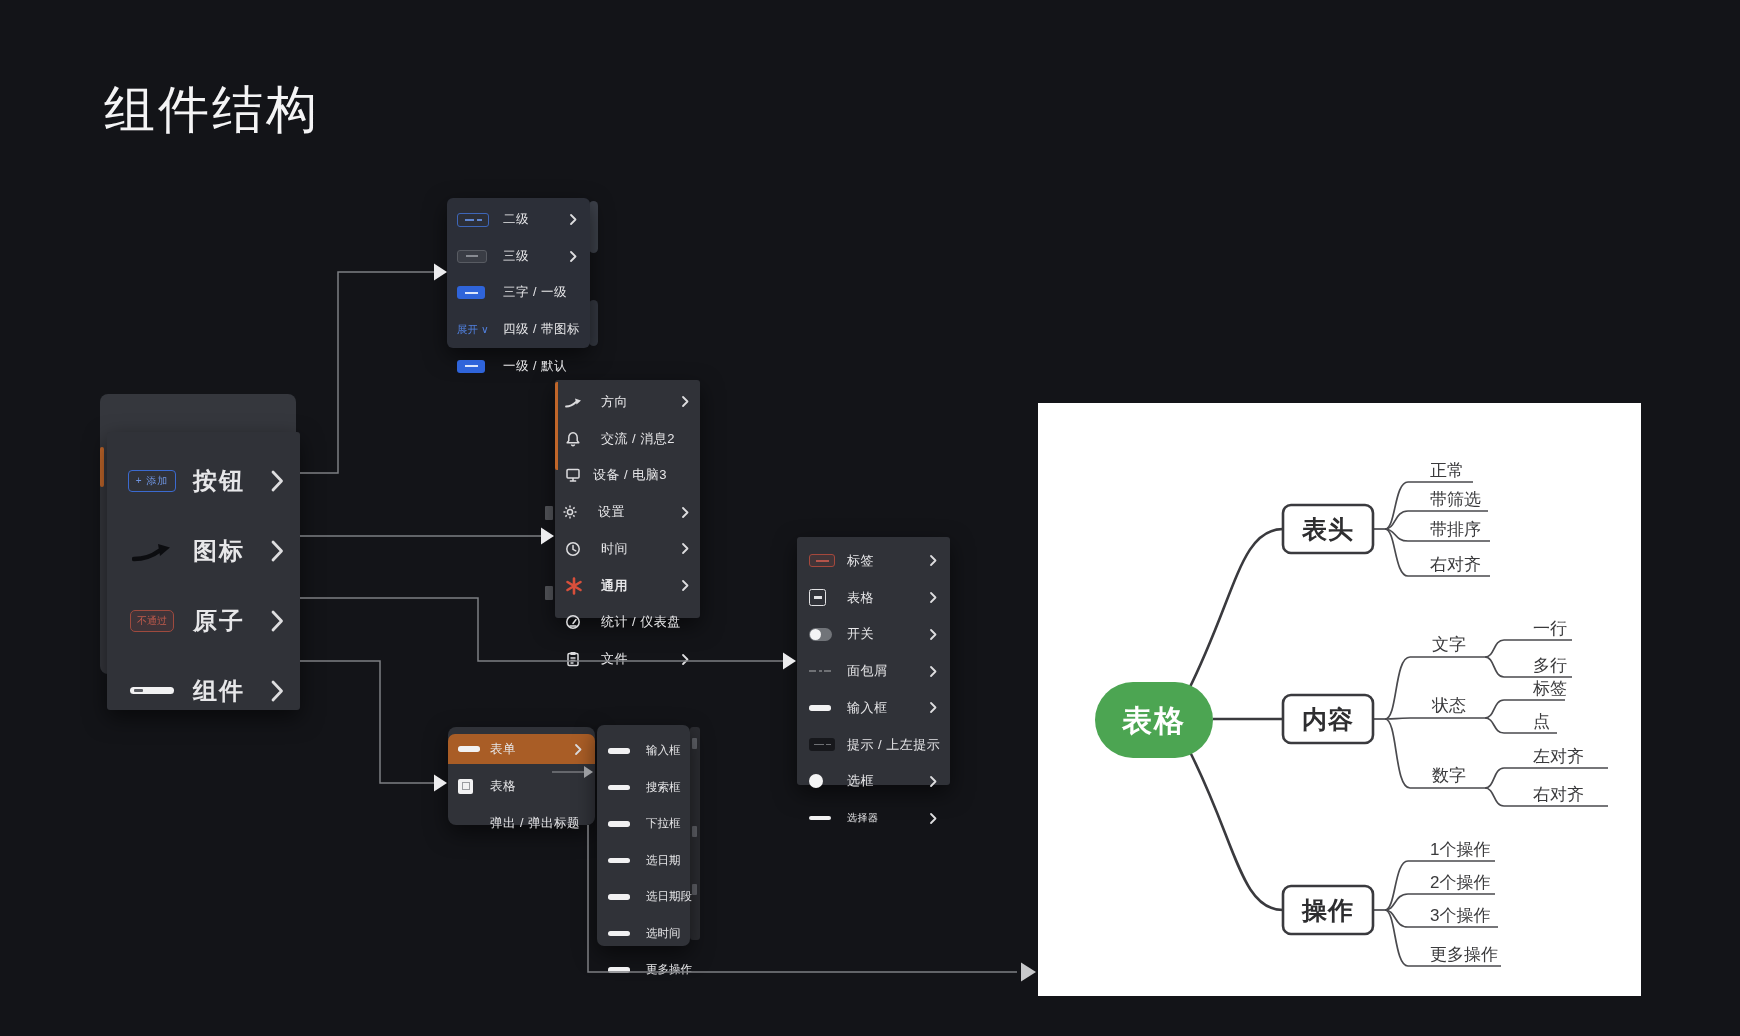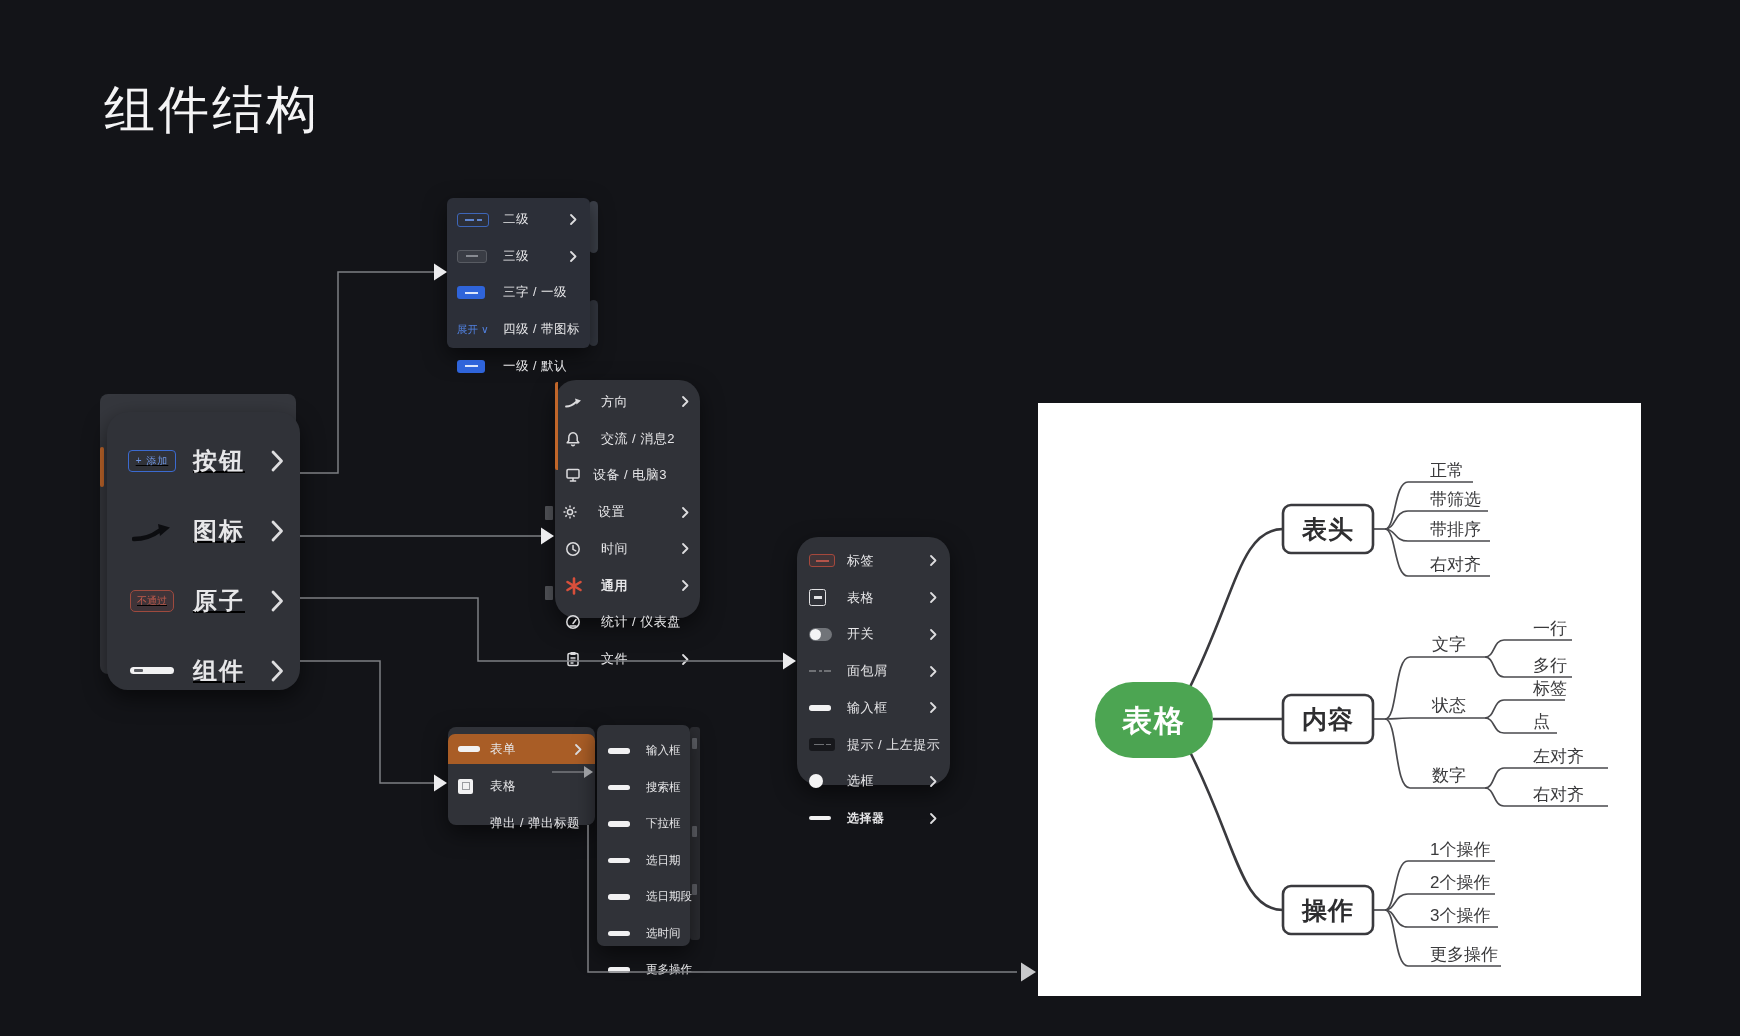--- a/index.html
+++ b/index.html
@@ -7,21 +7,21 @@
     width:1740px;height:1036px;position:relative;overflow:hidden;
     background:#131418;
     font-family:"Liberation Sans","DejaVu Sans",sans-serif;
   }
   .abs{position:absolute;}
   #title{
     left:104px;top:76px;font-size:51px;font-weight:500;color:#f4f4f5;
     letter-spacing:3px;
   }
   .panel{
-    position:absolute;background:#303238;border-radius:21px;
+    position:absolute;background:#303238;border-radius:3px;
     box-shadow:0 8px 22px rgba(0,0,0,.55);
   }
   .backsliver{position:absolute;background:#35373d;border-radius:8px;}
   .mrow{display:flex;align-items:center;box-sizing:border-box;margin-top:7px;}
   .mlabel{color:#e7e7e9;white-space:nowrap;flex:1 1 auto;}
   .iconbox{display:flex;align-items:center;justify-content:flex-start;flex:0 0 auto;}
   .chev{flex:0 0 auto;display:flex;align-items:center;}
   svg{display:block;}
   #overlay{left:0;top:0;pointer-events:none;}
   #mindmap-bg{left:1038px;top:403px;width:603px;height:593px;background:#ffffff;}
@@ -36,21 +36,21 @@
 <div class="abs" style="left:100px;top:447px;width:4px;height:40px;background:#c0662a;border-radius:2px;"></div>
 <div class="backsliver" style="left:589px;top:201px;width:9px;height:52px;background:#3d414a;"></div>
 <div class="backsliver" style="left:589px;top:300px;width:9px;height:46px;background:#343841;"></div>
 <div class="backsliver" style="left:690px;top:727px;width:10px;height:213px;background:#2c2d32;border-radius:3px;"></div>
 <div class="fragmark" style="left:545px;top:506px;width:8px;height:14px;"></div>
 <div class="fragmark" style="left:545px;top:586px;width:8px;height:14px;"></div>
 <div class="fragmark" style="left:692px;top:738px;width:5px;height:11px;"></div>
 <div class="fragmark" style="left:692px;top:826px;width:5px;height:11px;"></div>
 <div class="fragmark" style="left:692px;top:884px;width:5px;height:11px;"></div>
 
-<div class="panel" id="panel-left" style="left:107px;top:412px;width:193px;height:268px;padding-top:10px;text-decoration:underline;">
+<div class="panel" id="panel-left" style="left:107px;top:432px;width:193px;height:268px;padding-top:10px;">
     <div class="mrow" style="height: 63px; padding-left: 14px; padding-right: 16px; gap: 10px;">
       <span style="width:62px;flex:0 0 auto;display:flex;justify-content:center;">
         <span class="iconbox" style="">
           <span style="display:inline-block;border:1px solid #3b6ad0;border-radius:4px;color:#6f95e2;font-size:10px;padding:3px 7px;letter-spacing:1px;white-space:nowrap;">+ 添加</span>
         </span>
       </span>
       <span class="mlabel" style="font-size:24px;font-weight:600;letter-spacing:2px;">按钮</span>
       <span class="chev">
         <svg width="13" height="22" viewBox="0 0 13 22">
           <polyline points="2,2 10.5,11 2,20" fill="none" stroke="#dddddf" stroke-width="2.8" stroke-linecap="round" stroke-linejoin="round"></polyline>
@@ -379,21 +379,21 @@
           <polyline points="2,2 6.5,6.5 2,11" fill="none" stroke="#dddddf" stroke-width="1.8" stroke-linecap="round" stroke-linejoin="round"></polyline>
         </svg>
       </span>
     </div>
     <div class="mrow" style="height: 29.75px; padding-left: 12px; padding-right: 12px; gap: 8px;">
       <span style="width:30px;flex:0 0 auto;display:flex;justify-content:flex-start;">
         <span class="iconbox" style="">
           <span style="display:inline-block;width:22px;height:4.5px;background:#f1f1f2;border-radius:2.3px;"></span>
         </span>
       </span>
-      <span class="mlabel" style="font-size:12px;font-weight:700;letter-spacing:0.5px;">选择器</span>
+      <span class="mlabel" style="font-size:10px;font-weight:400;letter-spacing:0.5px;">选择器</span>
       <span class="chev">
         <svg width="9" height="13" viewBox="0 0 9 13">
           <polyline points="2,2 6.5,6.5 2,11" fill="none" stroke="#dddddf" stroke-width="1.8" stroke-linecap="round" stroke-linejoin="round"></polyline>
         </svg>
       </span>
     </div>
   </div>
 <div class="panel" id="panel-bottom" style="left:448px;top:727px;width:147px;height:98px;border-radius:8px;">
     <div class="mrow" style="height: 30px; padding-left: 10px; padding-right: 12px; gap: 8px; background: rgb(169, 93, 38); border-radius: 7px 7px 0px 0px;">
       <span style="width:24px;flex:0 0 auto;display:flex;justify-content:flex-start;">

